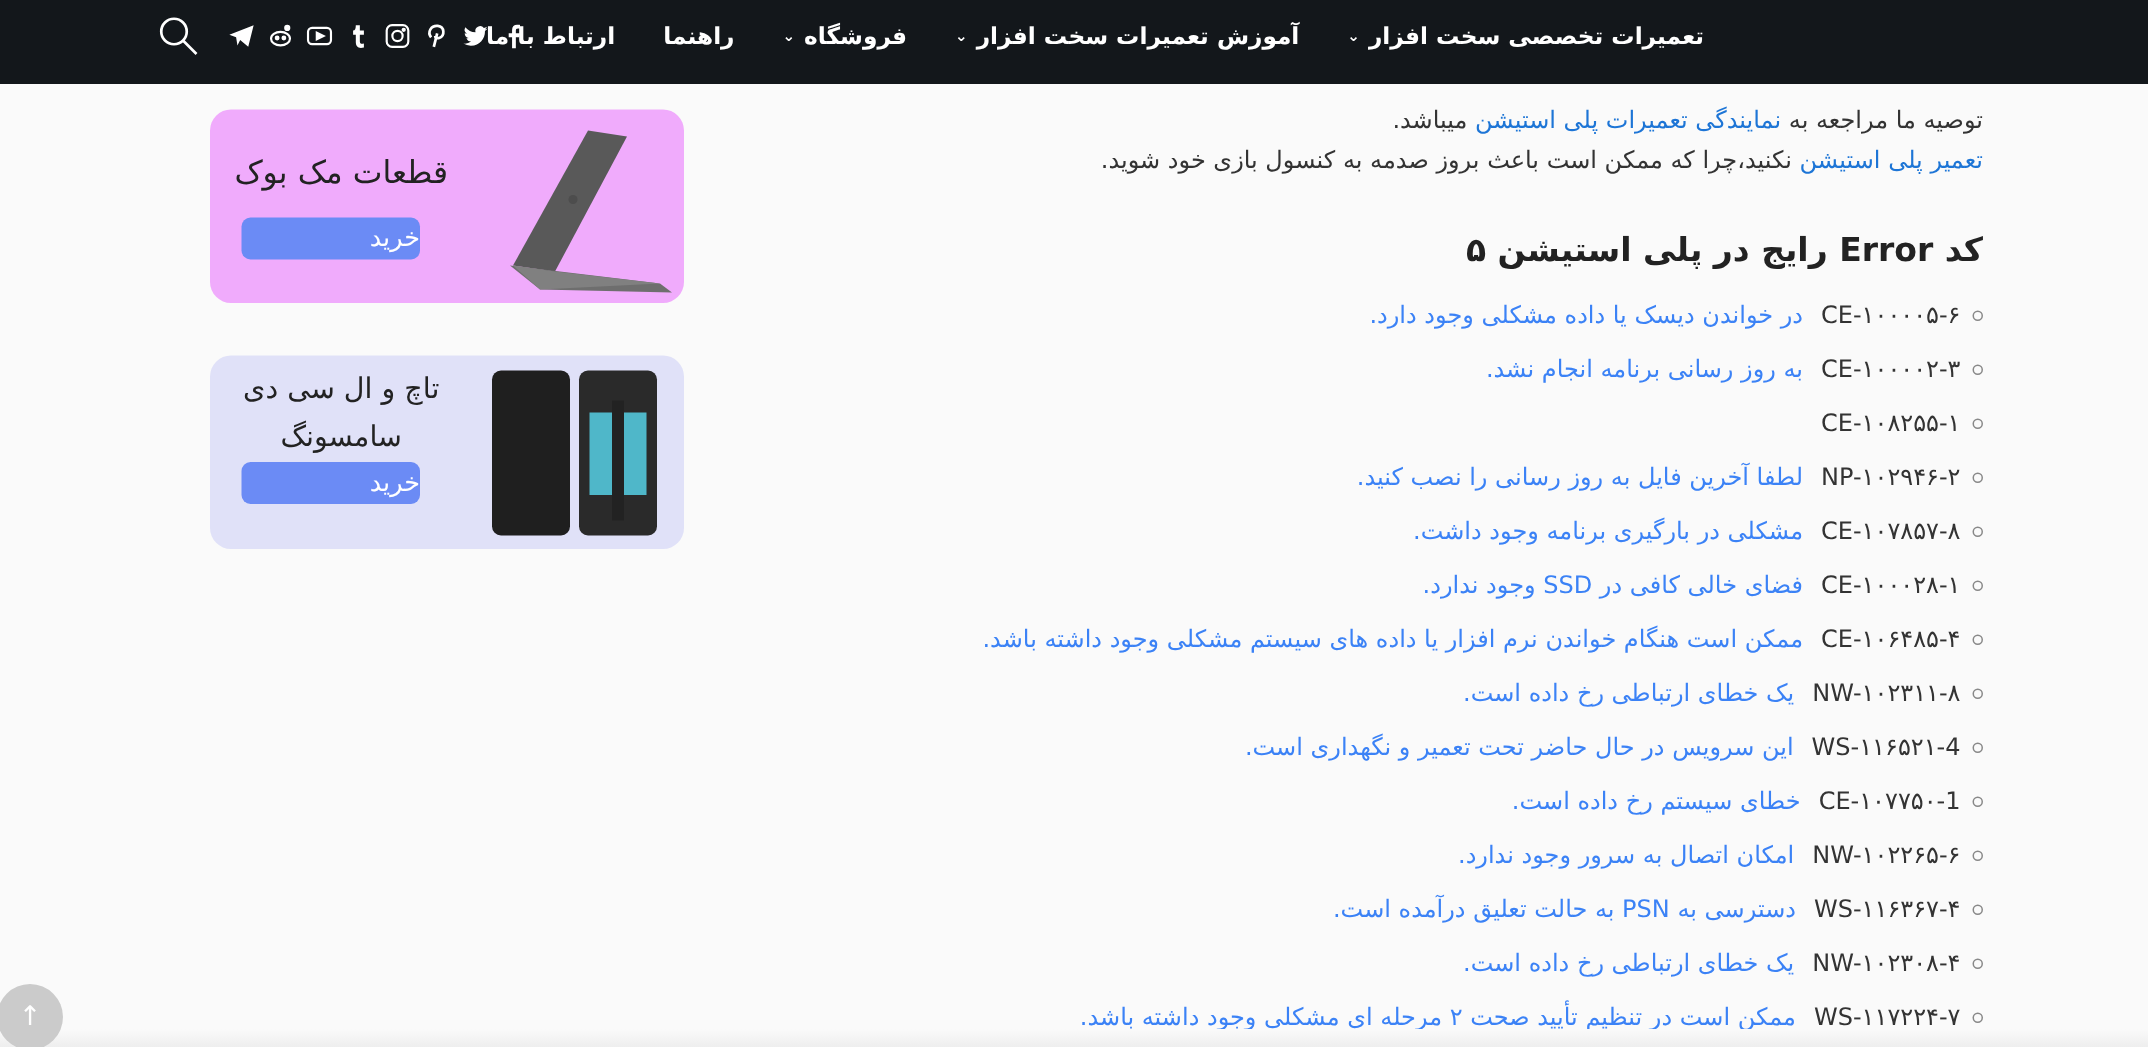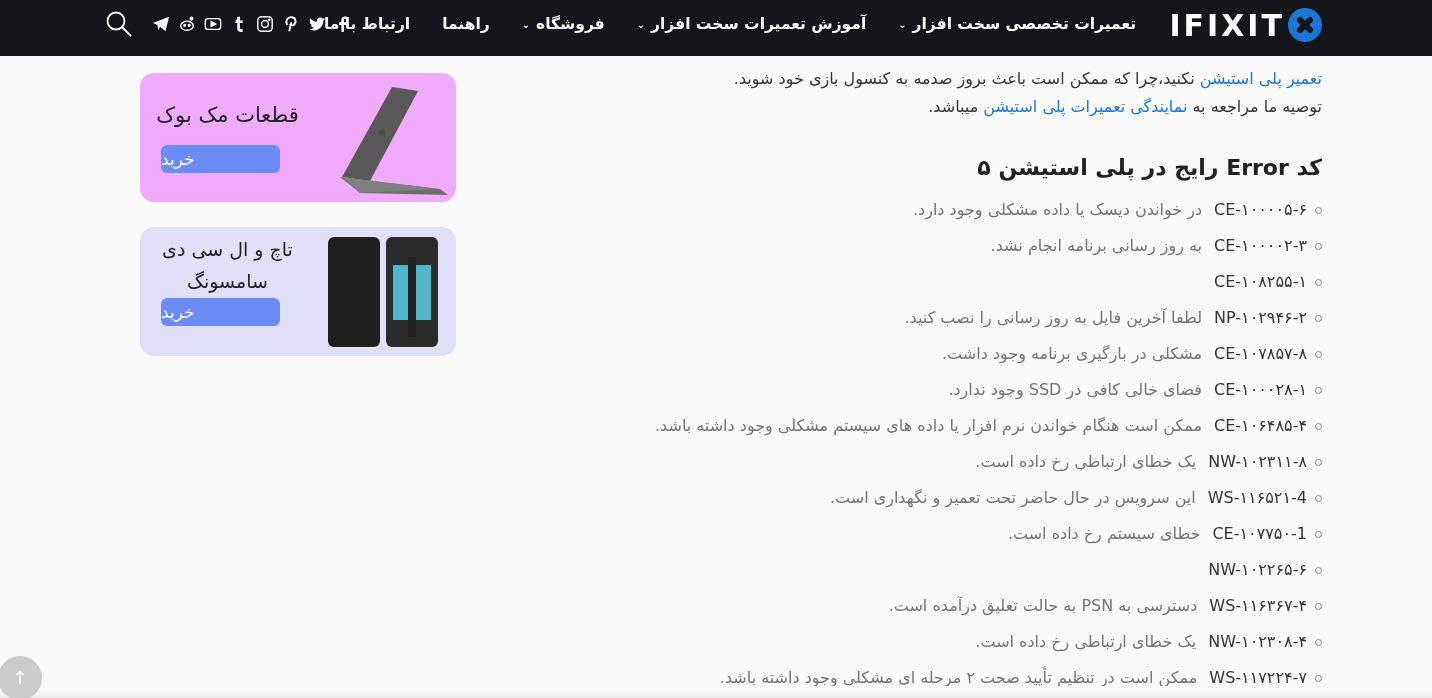--- a/index.html
+++ b/index.html
@@ -28,50 +28,46 @@
   
   .content { position: absolute; right: 110px; top: 56px; width: 730px; direction: rtl; text-align: right; font-size: 16px; line-height: 28px; color: #333; }
   .cut-line { height: 10px; overflow: hidden; color: #444; }
   .para { margin: 0; }
   .para a { color: #1d75d6; text-decoration: none; }
   h2.title { font-size: 22px; font-weight: bold; margin-top: 32px; margin-bottom: 9px; color: #222; line-height: 30px; }
   ul.codes { list-style: none; }
   ul.codes li { height: 36px; line-height: 36px; display: flex; align-items: center; white-space: nowrap; }
   .bullet { width: 7px; height: 7px; border: 1px solid #888; border-radius: 50%; margin-left: 8px; flex: 0 0 auto; }
   .code { direction: ltr; unicode-bidi: isolate; margin-left: 12px; color: #333; text-align: center; }
-  .desc { color: #737373; }
+  .desc { color: #3b82f6; }
 
   
   .ad { position: absolute; left: 140px; width: 316px; height: 129px; border-radius: 14px; overflow: hidden; cursor: pointer; }
   .ad1 { top: 62px; background: #f0abfc; margin-top: 11px; }
-  .ad2 { top: 227px; background: #e0e1f8; }
+  .ad2 { top: 237px; background: #e0e1f8; }
   .ad-title { position: absolute; left: 0; width: 175px; text-align: center; font-size: 21px; color: #222; direction: rtl; line-height: 32px; }
   .ad1 .ad-title { top: 26px; }
   .ad2 .ad-title { top: 6px; font-size: 19px; }
-  .ad-btn { position: absolute; left: 21px; width: 119px; height: 28px; background: #6b8bf5; border-radius: 6px; color: #fff; text-align: left; line-height: 28px; font-size: 17px; }
+  .ad-btn { position: absolute; left: 21px; width: 119px; height: 28px; background: #6b8bf5; border-radius: 6px; color: #fff; text-align: right; line-height: 28px; font-size: 17px; }
   .ad1 .ad-btn { top: 72px; }
   .ad2 .ad-btn { top: 71px; }
   .laptop { position: absolute; left: 160px; top: 12px; width: 150px; height: 112px; }
   .phone1 { position: absolute; left: 188px; top: 10px; width: 52px; height: 110px; background: #1f1f1f; border-radius: 6px; }
   .phone2 { position: absolute; left: 246px; top: 10px; width: 52px; height: 110px; background: #2a2a2a; border-radius: 6px; overflow: hidden; }
   .phone2 .board { position: absolute; left: 7px; top: 28px; width: 38px; height: 55px; background: #4fb7c9; }
   .phone2 .flex { position: absolute; left: 22px; top: 20px; width: 8px; height: 80px; background: #222; }
 
   
   .to-top { position: absolute; left: -2px; top: 656px; width: 44px; height: 44px; border-radius: 50%; background: #cbcbcb; color: #fff; text-align: center; line-height: 44px; font-size: 18px; cursor: pointer; }
   .bottom-fade { position: absolute; left: 0; bottom: 0; width: 1432px; height: 12px; background: linear-gradient(#fafafa, #eeeeee); }
 </style>
 </head>
 <body>
 
 <div class="navbar">
-  <div class="logo">
-    <span class="logo-text">IFIXIT</span>
-    <span class="logo-x"></span>
-  </div>
 
   <div class="menu" style="flex-direction: row;">
     <div class="menu-item">
       <span>تعمیرات تخصصی سخت افزار</span>
       <span class="chev">⌄</span>
     </div>
     <div class="menu-item">
       <span>آموزش تعمیرات سخت افزار</span>
       <span class="chev">⌄</span>
     </div>
@@ -139,26 +135,26 @@
     <div class="soc">
       <svg viewBox="0 0 20 20" fill="#fff">
           <path d="M11 19 v-8 h2.6 l.4-3 h-3 v-2 c0-.9.3-1.5 1.6-1.5 h1.5 v-2.7 c-.3 0-1.2-.1-2.2-.1-2.2 0-3.7 1.3-3.7 3.8 v2.5 h-2.5 v3 h2.5 v8 z"></path>
         </svg>
     </div>
   </div>
 </div>
 
 <div class="content">
   <div class="cut-line">&nbsp;</div>
+  <p class="para">
+    <span>توصیه ما مراجعه به </span><a>نمایندگی تعمیرات پلی استیشن</a><span> میباشد.</span>
+  </p>
   <p class="para" style="margin-top:-1px;">
     <a>تعمیر پلی استیشن</a><span> نکنید،چرا که ممکن است باعث بروز صدمه به کنسول بازی خود شوید.</span>
   </p>
-  <p class="para">
-    <span>توصیه ما مراجعه به </span><a>نمایندگی تعمیرات پلی استیشن</a><span> میباشد.</span>
-  </p>
 
   <h2 class="title">کد Error رایج در پلی استیشن ۵</h2>
 
   <ul class="codes">
     <li>
         <span class="bullet"></span>
         <span class="code">CE-۱۰۰۰۰۵-۶</span>
         <span class="desc">در خواندن دیسک یا داده مشکلی وجود دارد.</span>
       </li>
     <li>
@@ -201,20 +197,21 @@
         <span class="desc">این سرویس در حال حاضر تحت تعمیر و نگهداری است.</span>
       </li>
     <li>
         <span class="bullet"></span>
         <span class="code">CE-۱۰۷۷۵۰-1</span>
         <span class="desc">خطای سیستم رخ داده است.</span>
       </li>
     <li>
         <span class="bullet"></span>
         <span class="code">NW-۱۰۲۲۶۵-۶</span>
+        <span class="desc">امکان اتصال به سرور وجود ندارد.</span>
       </li>
     <li>
         <span class="bullet"></span>
         <span class="code">WS-۱۱۶۳۶۷-۴</span>
         <span class="desc">دسترسی به PSN به حالت تعلیق درآمده است.</span>
       </li>
     <li>
         <span class="bullet"></span>
         <span class="code">NW-۱۰۲۳۰۸-۴</span>
         <span class="desc">یک خطای ارتباطی رخ داده است.</span>

